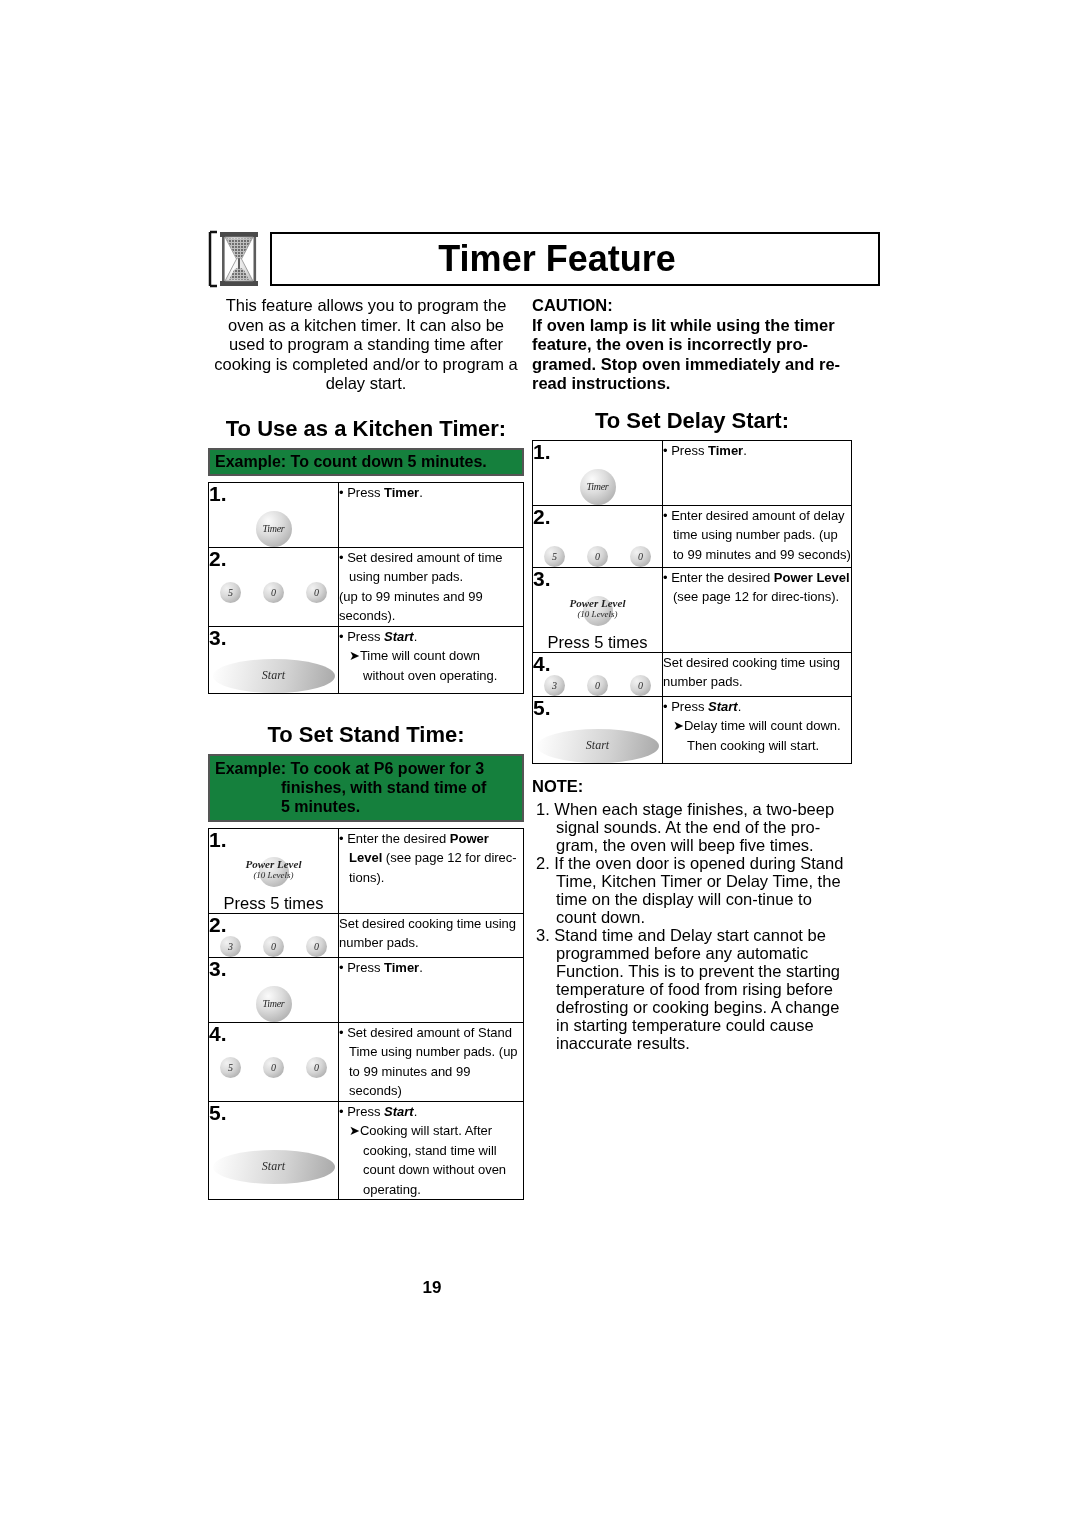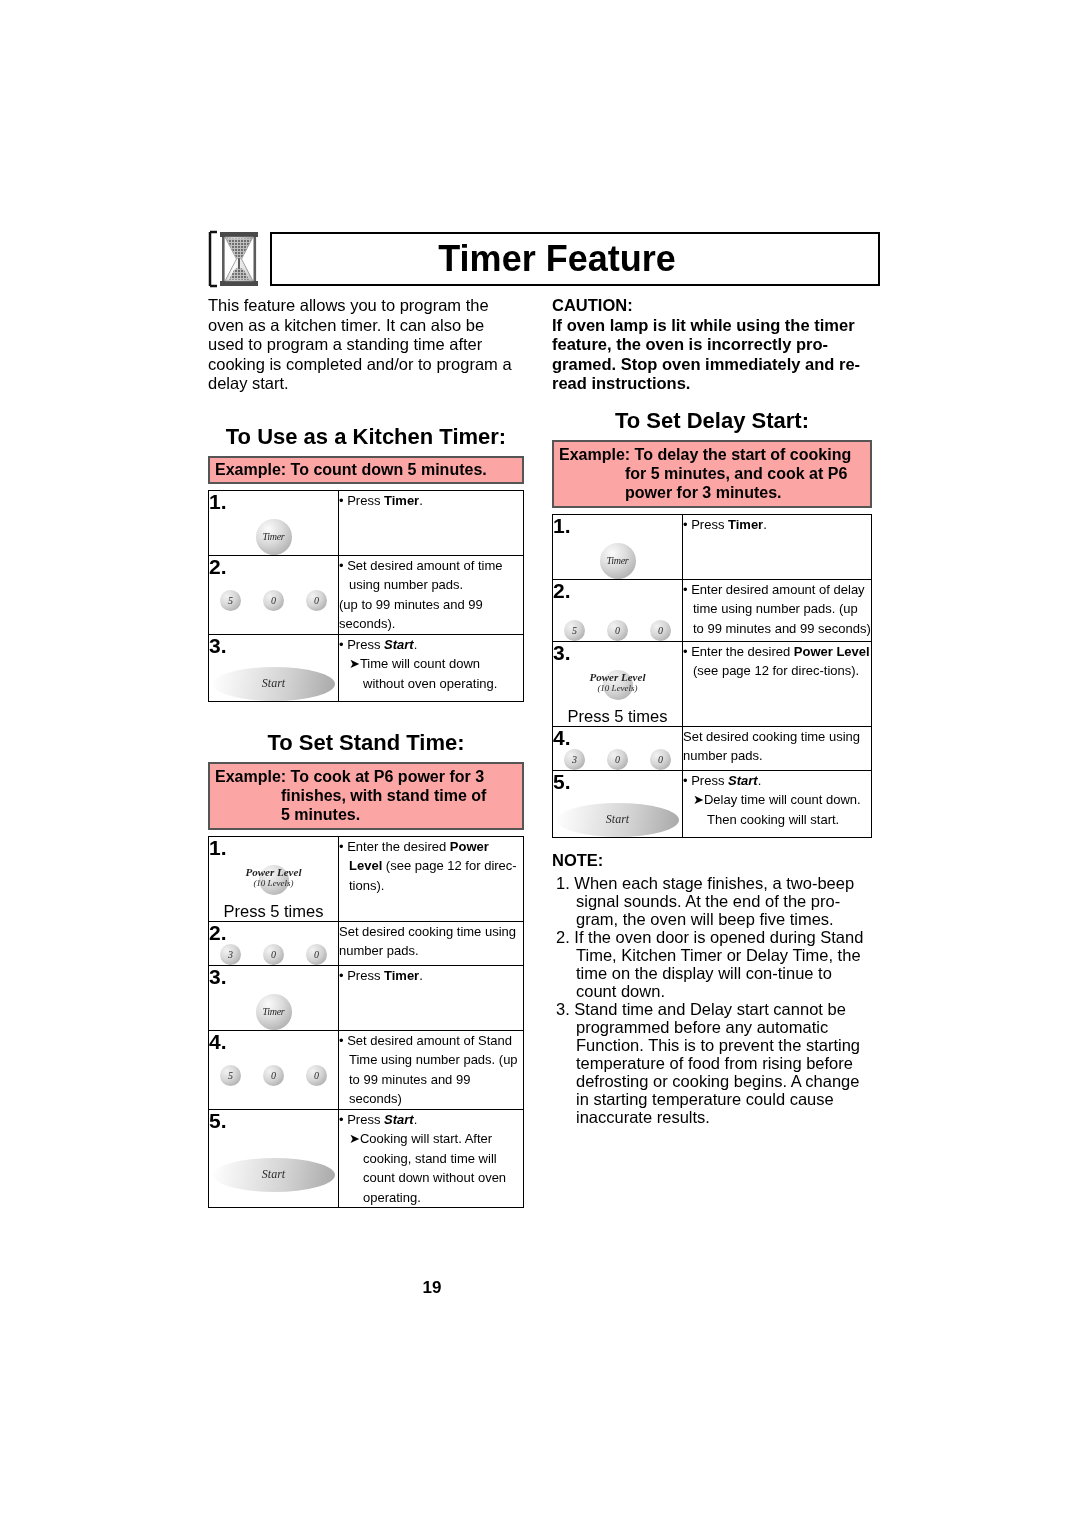--- a/index.html
+++ b/index.html
@@ -51,28 +51,29 @@
   }
 
   
   .col-left {
     position: absolute;
     left: 208px; top: 296px;
     width: 316px;
   }
   .col-right {
     position: absolute;
-    left: 552px; top: 296px;
+    left: 532px; top: 296px;
     width: 320px;
   }
 
   .intro {
     font-size: 16.5px;
     line-height: 19.5px;
-    margin: 0 0 30px 0;
+    margin: 0 0 22px 0;
+    text-align: center;
   }
   .caution-block {
     font-size: 16.5px;
     line-height: 19.5px;
     font-weight: bold;
     margin: 0 0 14px 0;
   }
 
   h2.section-head {
     font-size: 22px;
@@ -85,21 +86,21 @@
   .spacer-28 { height: 28px; }
 
   
   .example-box {
     border: 2px solid #555;
     padding: 3px 5px 4px 5px;
     font-size: 16px;
     font-weight: bold;
     line-height: 19px;
     margin-bottom: 0px;
-    background: #fca5a5;
+    background: #15803d;
   }
   .example-box .ex-lbl { white-space: nowrap; }
   .example-box .ex-ind { display: block; padding-left: 66px; }
   .example-box.single { padding: 2px 5px 3px 5px; }
 
   
   table.steps {
     border-collapse: collapse;
     width: 100%;
     margin-top: 6px;
@@ -419,25 +420,20 @@
 
   <div class="col-right">
 
     <div class="caution-block">
       <div>CAUTION:</div>
       <div>If oven lamp is lit while using the timer feature, the oven is incorrectly pro-gramed. Stop oven immediately and re-read instructions.</div>
     </div>
 
     <h2 class="section-head">To Set Delay Start:</h2>
 
-    <div class="example-box">
-      <span class="ex-lbl">Example: To delay the start of cooking</span>
-      <span class="ex-ind">for 5 minutes, and cook at P6</span>
-      <span class="ex-ind">power for 3 minutes.</span>
-    </div>
 
     <table class="steps">
       <tbody>
         <tr>
           <td class="cell-num">
             <span class="num">1.</span>
             <div class="timer-btn-wrap">
               <div class="timer-btn">Timer</div>
             </div>
           </td>

